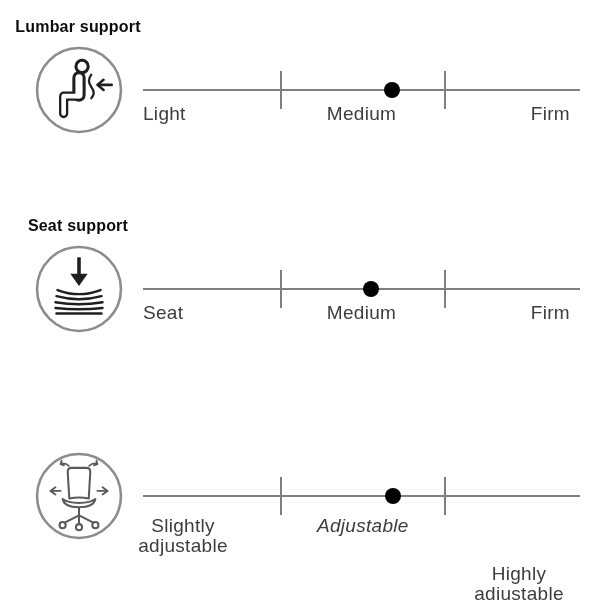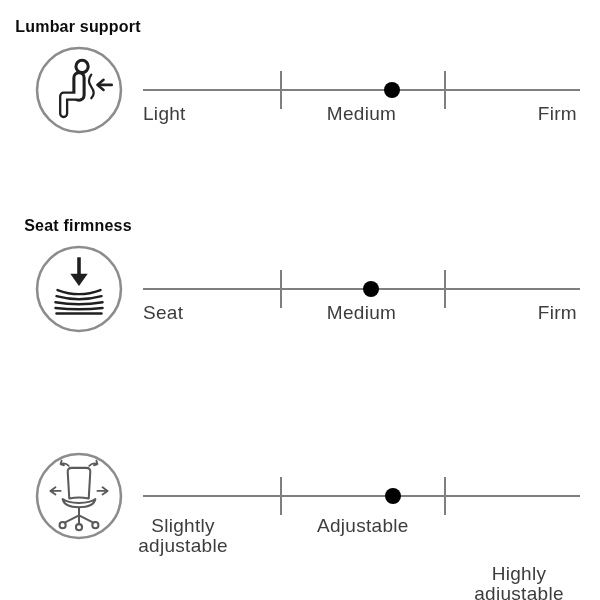--- a/index.html
+++ b/index.html
@@ -29,26 +29,26 @@
     position:absolute;top:82px;width:16px;height:16px;border-radius:50%;
     background:#000;transform:translateX(-50%);
   }
   .labels{position:absolute;left:0;top:0;width:437px;height:100%;}
   .lab{
     position:absolute;top:104px;font-size:19px;color:#3d3d3d;
     letter-spacing:0.3px;line-height:1.05;white-space:nowrap;
   }
   .lab-left{left:0;text-align:left;}
   .lab-mid{left:50%;transform:translateX(-50%);}
-  .lab-right{right:3px;text-align:right;}
+  .lab-right{right:10px;text-align:right;}
 
   
   .row-3 .lab{top:110px;white-space:normal;width:110px;text-align:center;}
   .row-3 .lab-left{left:40px;transform:translateX(-50%);}
-  .row-3 .lab-mid{left:50.3%;width:130px;}
+  .row-3 .lab-mid{left:50.3%;width:130px;font-style:italic;}
   .row-3 .lab-right{right:auto;left:376px;transform:translateX(-50%);margin-top:48px;}
 </style>
 </head>
 <body>
 
 <section class="spec-row row-1">
   <h2 class="heading">Lumbar support</h2>
 
   <div class="icon-circle">
     <svg viewBox="0 0 86 86">
@@ -74,21 +74,21 @@
     <div class="dot" style="left: 57%;"></div>
     <div class="labels">
       <span class="lab lab-left">Light</span>
       <span class="lab lab-mid">Medium</span>
       <span class="lab lab-right">Firm</span>
     </div>
   </div>
 </section>
 
 <section class="spec-row row-2">
-  <h2 class="heading">Seat firmness</h2>
+  <h2 class="heading">Seat support</h2>
 
   <div class="icon-circle">
     <svg viewBox="0 0 86 86">
       <circle cx="43" cy="43" r="41" fill="none" stroke="#8c8c8c" stroke-width="2.5"></circle>
 
       <path d="M43,12 L43,30" fill="none" stroke="#1f1f1f" stroke-width="3.5"></path>
       <polygon points="34.5,28 51.5,28 43,40" fill="#1f1f1f"></polygon>
 
       <path d="M22,44 Q43,52 64,44" fill="none" stroke="#1f1f1f" stroke-width="2.4" stroke-linecap="round"></path>
       <path d="M21,50 Q43,56 65,50" fill="none" stroke="#1f1f1f" stroke-width="2.4" stroke-linecap="round"></path>

